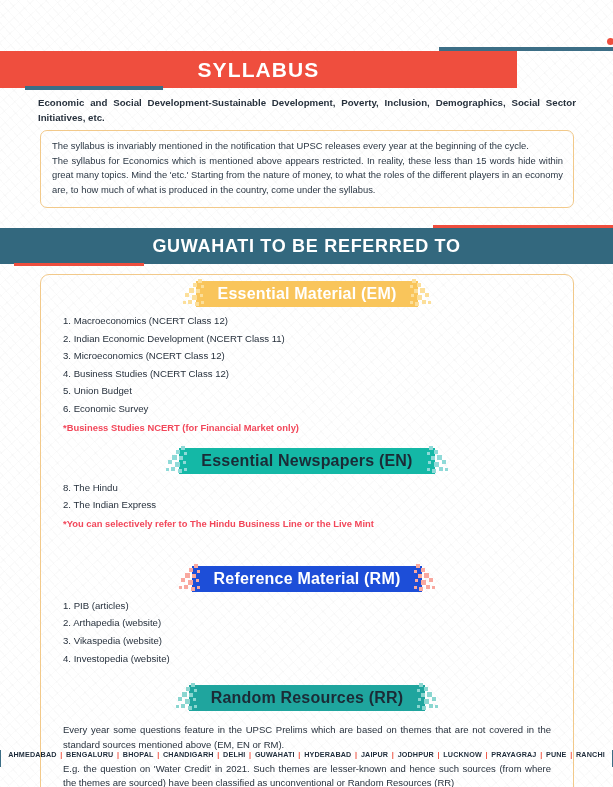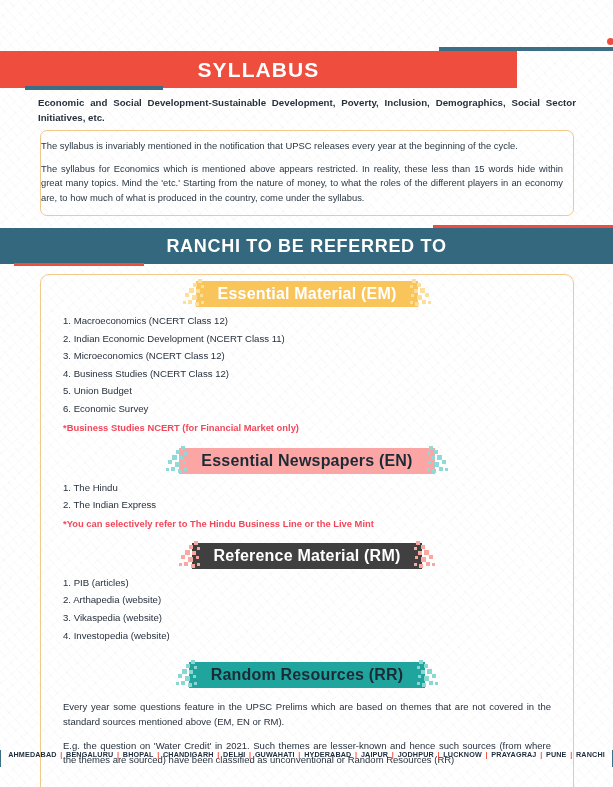--- a/index.html
+++ b/index.html
@@ -64,27 +64,27 @@
     font-size: 9.7px; font-weight: bold; color: #27313d;
     line-height: 1.52; text-align: justify;
   }
 
   
   .note-card {
     position: absolute; top: 130px; left: 40px;
     width: 534px;
     border: 1px solid #f2c98a;
     border-radius: 7px;
-    padding: 8px 10px 9px 0;
+    padding: 8px 10px 9px 11px;
   }
   .note-card p {
     font-size: 9.4px; color: #2b3744; line-height: 1.56;
     text-align: justify;
   }
-  .note-card p + p { margin-top: 8px; }
+  .note-card p + p { margin-top: 0; }
 
   
   .sources-bar {
     position: absolute; top: 228px; left: 0; width: 613px; height: 36px;
     background: #33687e;
     display: flex; align-items: center; justify-content: center;
   }
   .sources-bar .title {
     color: #ffffff; font-size: 18px; font-weight: bold; letter-spacing: .7px;
   }
@@ -127,23 +127,23 @@
     position: absolute; top: -4px;
     width: 26px; height: 34px;
     z-index: 1;
   }
   .deco.left  { left: -15px; }
   .deco.right { right: -15px; }
 
   
   .ribbon.em { background: #f9c55b; }
   .ribbon.em .ribbon-label { color: #ffffff; }
-  .ribbon.en { background: #fca5a5; }
+  .ribbon.en { background: #14b8a6; }
   .ribbon.en .ribbon-label { color: #1b2b36; }
-  .ribbon.rm { background: #404040; }
+  .ribbon.rm { background: #1d4ed8; margin-top: 23px; }
   .ribbon.rm .ribbon-label { color: #ffffff; }
   .ribbon.rr { background: #1fa59e; }
   .ribbon.rr .ribbon-label { color: #1b2b36; }
 
   
   .sec-body { padding: 0 0 0 22px; }
   .num-list { list-style: none; margin-top: 9px; }
   .num-list li {
     font-size: 9.6px; color: #27313d; line-height: 1.0;
     margin-bottom: 8px;
@@ -198,21 +198,21 @@
 
   <div class="intro-bold">Economic and Social Development-Sustainable Development, Poverty, Inclusion, Demographics, Social Sector Initiatives, etc.</div>
 
   <div class="note-card">
     <p>The syllabus is invariably mentioned in the notification that UPSC releases every year at the beginning of the cycle.</p>
     <p>The syllabus for Economics which is mentioned above appears restricted. In reality, these less than 15 words hide within great many topics. Mind the 'etc.' Starting from the nature of money, to what the roles of the   different players in an economy are, to how much of what is produced in the country, come under the syllabus.</p>
   </div>
 
   <div class="accent-red-right"></div>
   <div class="sources-bar">
-    <span class="title">RANCHI TO BE REFERRED TO</span>
+    <span class="title">GUWAHATI TO BE REFERRED TO</span>
   </div>
   <div class="accent-red-left"></div>
 
   <div class="content-card">
 
     <div class="ribbon-row ribbon-top-em">
       <div class="ribbon em">
         <span class="deco left">
           <svg width="26" height="34" viewBox="0 0 26 34" xmlns="http://www.w3.org/2000/svg">
             <g fill="#fcdf9a">
@@ -302,21 +302,21 @@
                 <rect x="8" y="25" width="4" height="4"></rect>
               <rect x="3" y="24" width="3" height="3"></rect>
                 <rect x="21" y="24" width="3" height="3"></rect>
             </g>
           </svg>
         </span>
       </div>
     </div>
     <div class="sec-body">
       <ul class="num-list">
-        <li>1. The Hindu</li>
+        <li>8. The Hindu</li>
         <li>2. The Indian Express</li>
       </ul>
       <p class="note-star">*You can selectively refer to The Hindu Business Line or the Live Mint</p>
     </div>
 
     <div class="sec-spacer-en"></div>
 
     <div class="ribbon-row">
       <div class="ribbon rm">
         <span class="deco left">

